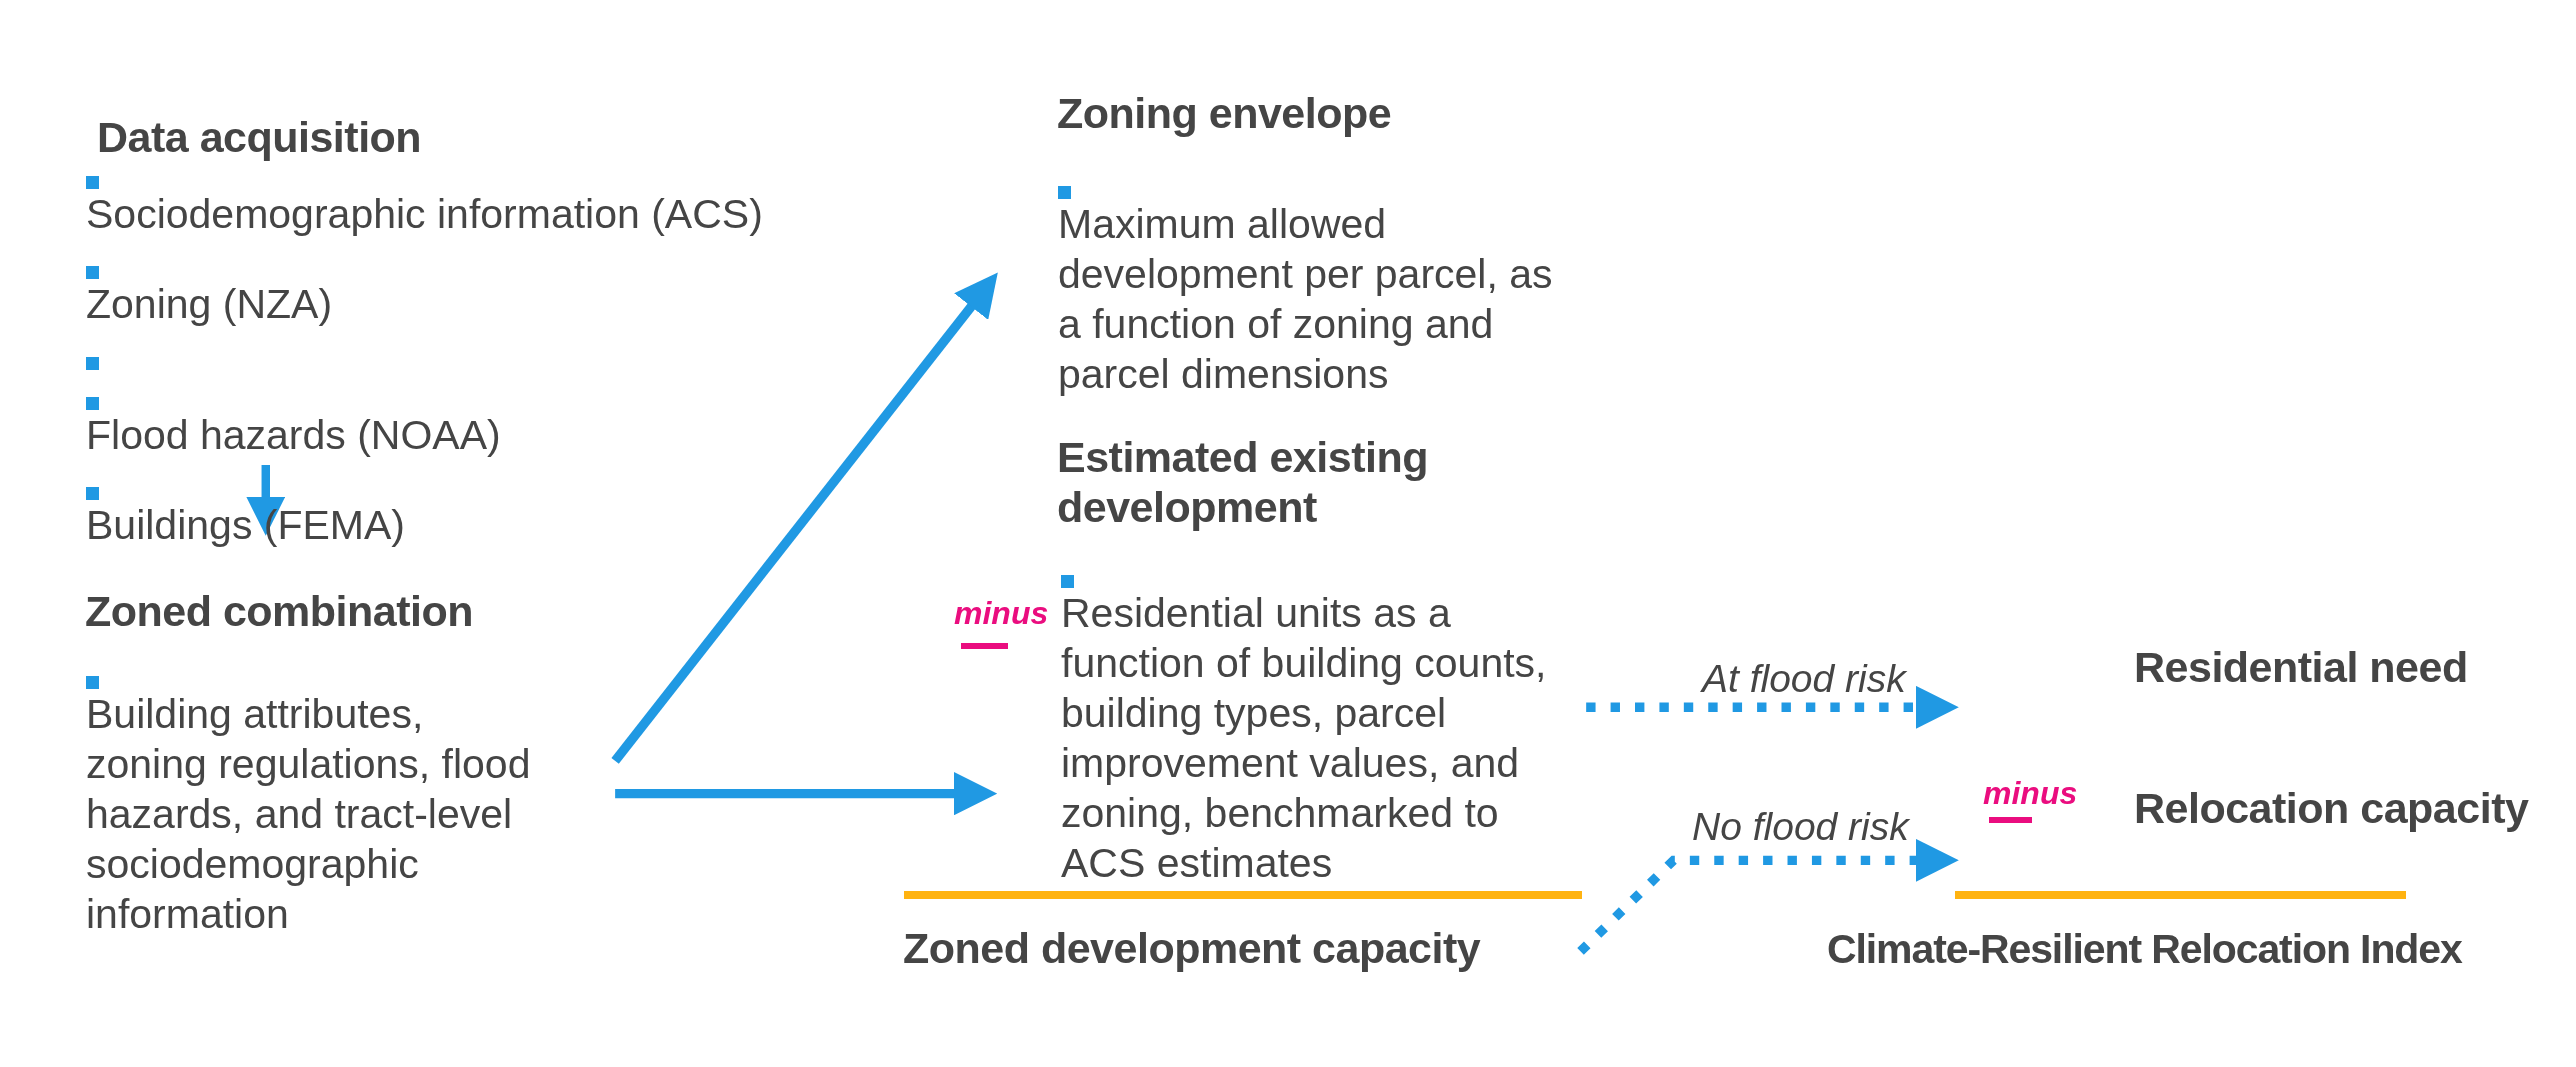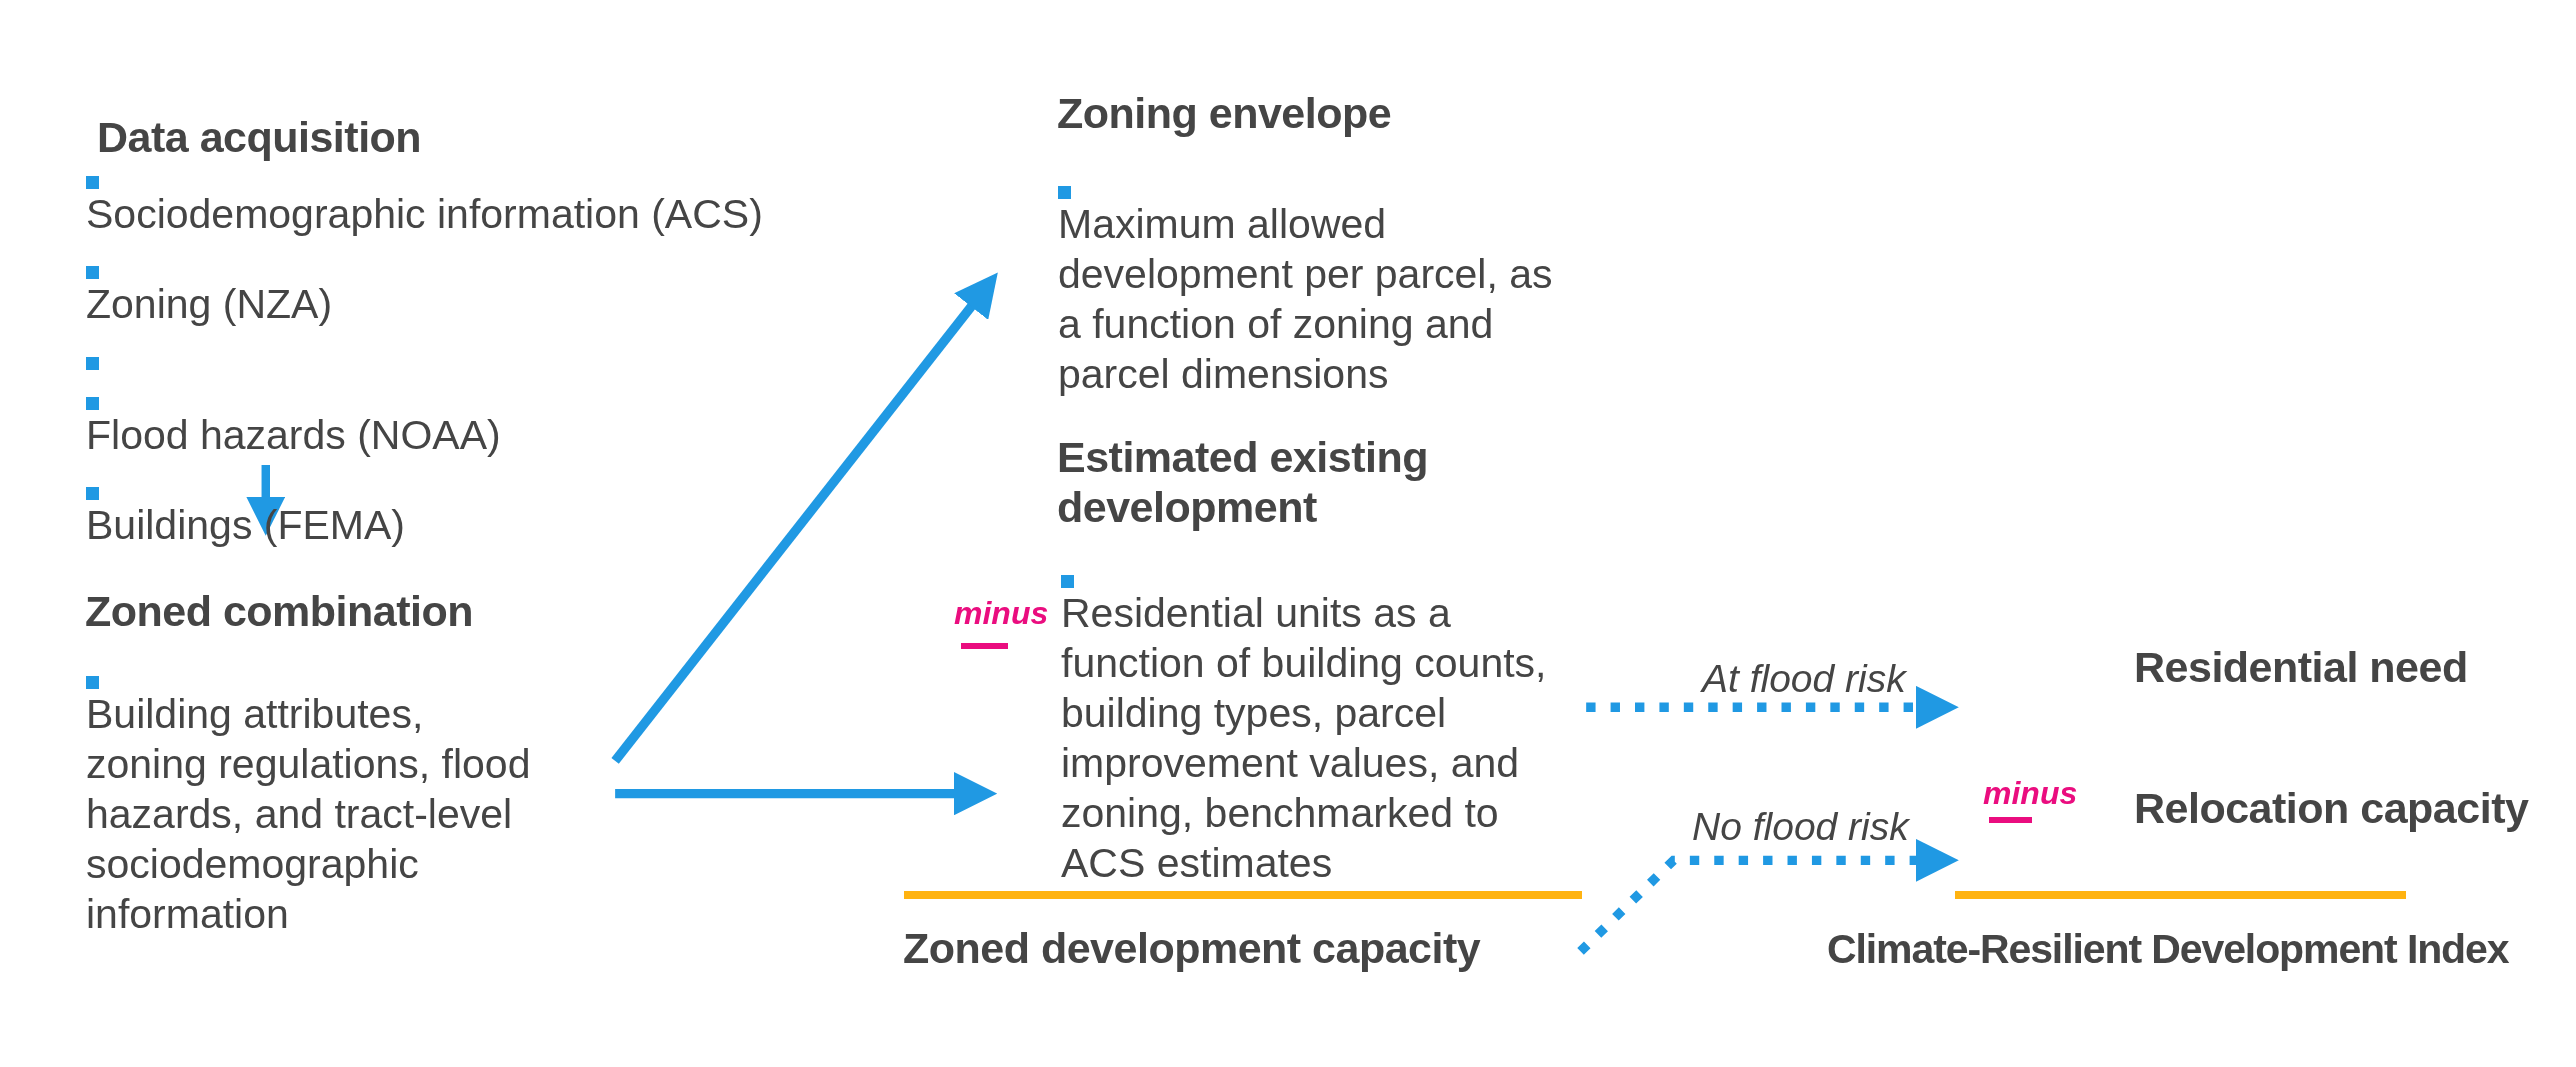--- a/index.html
+++ b/index.html
@@ -116,16 +116,16 @@
   <div class="abs flood" style="left:1692px;top:804px;">No flood risk</div>
 
   <div class="abs h" style="left:2134px;top:642px;">Residential need</div>
 
   <div class="abs minus" style="left:1983px;top:776px;">minus</div>
   <div class="abs mline" style="left:1989px;top:817px;width:43px;"></div>
 
   <div class="abs h" style="left:2134px;top:783px;">Relocation capacity</div>
 
   <div class="abs oline" style="left:1955px;top:891px;width:451px;"></div>
-  <div class="abs h tight" style="left:1827px;top:924px;">Climate-Resilient Development Index</div>
+  <div class="abs h tight" style="left:1827px;top:924px;">Climate-Resilient Relocation Index</div>
 
 </div>
 
 
 </body></html>

